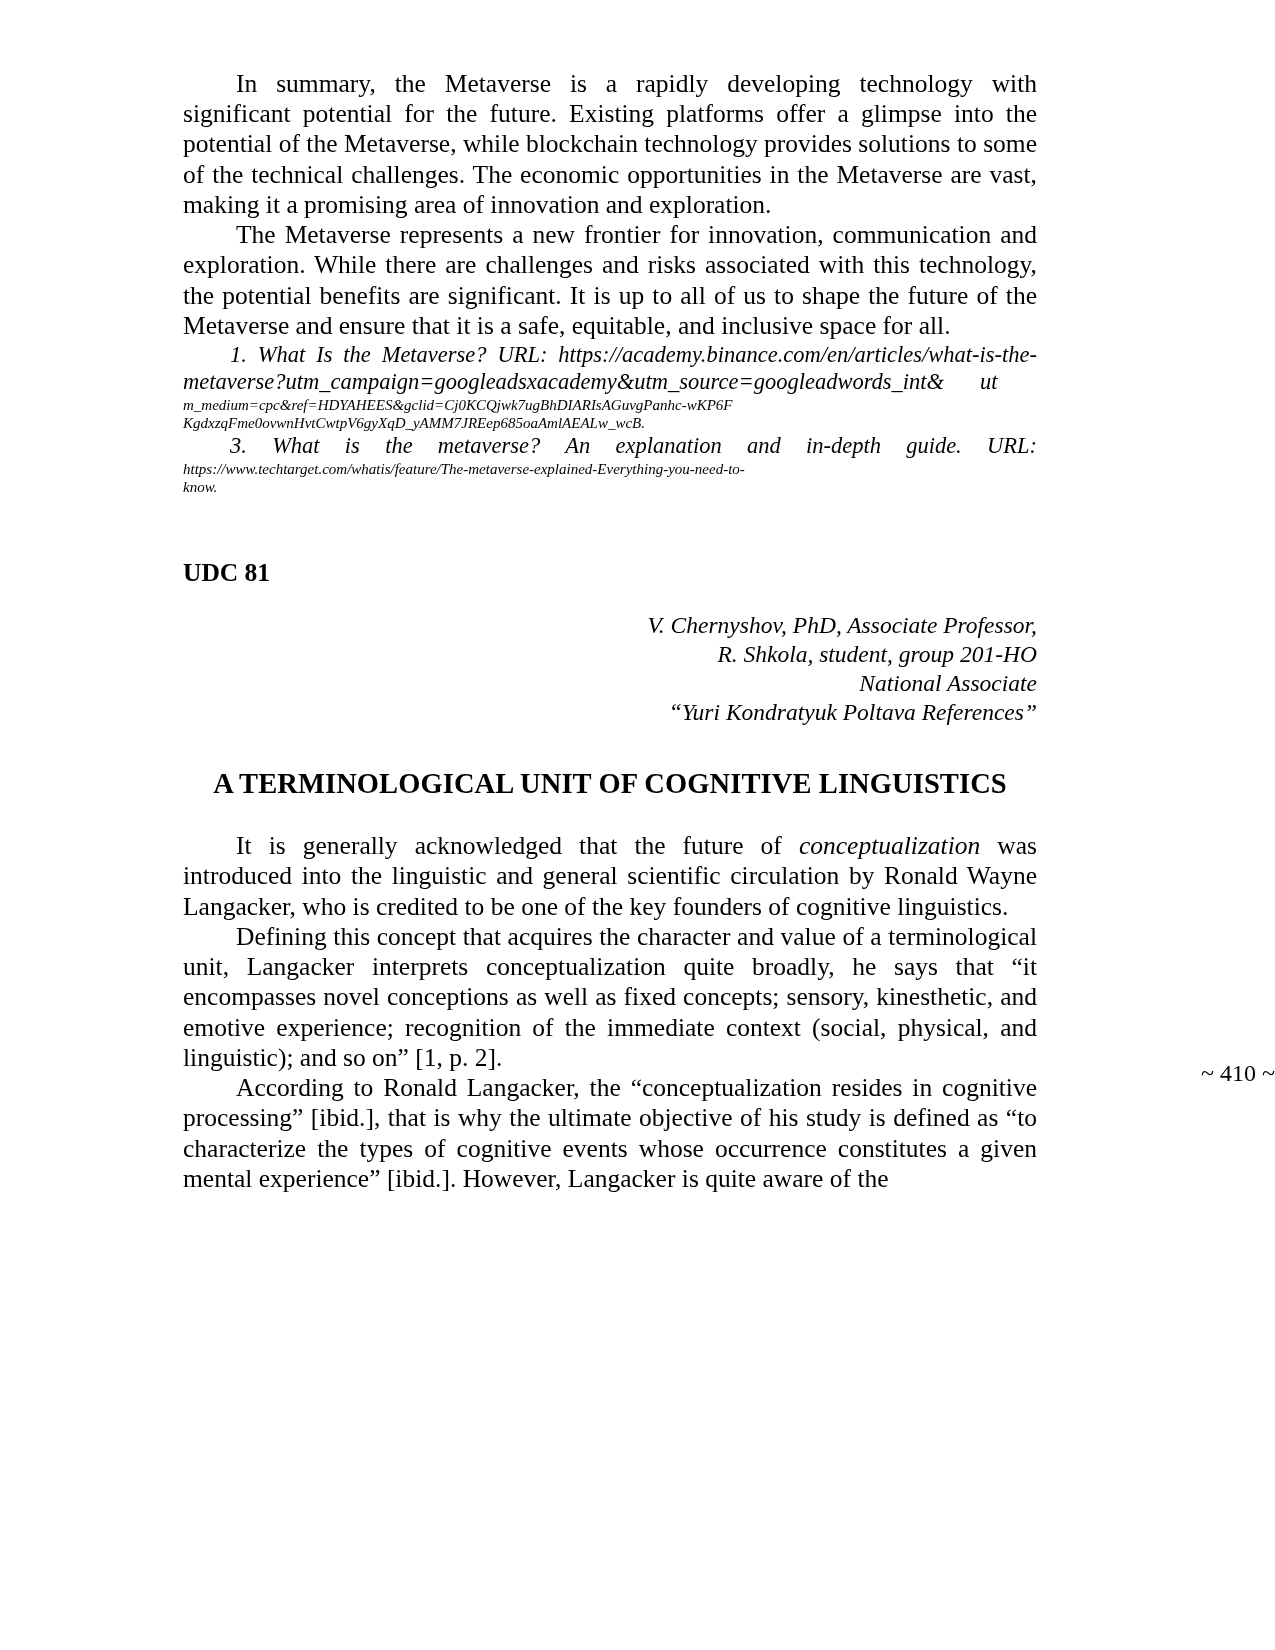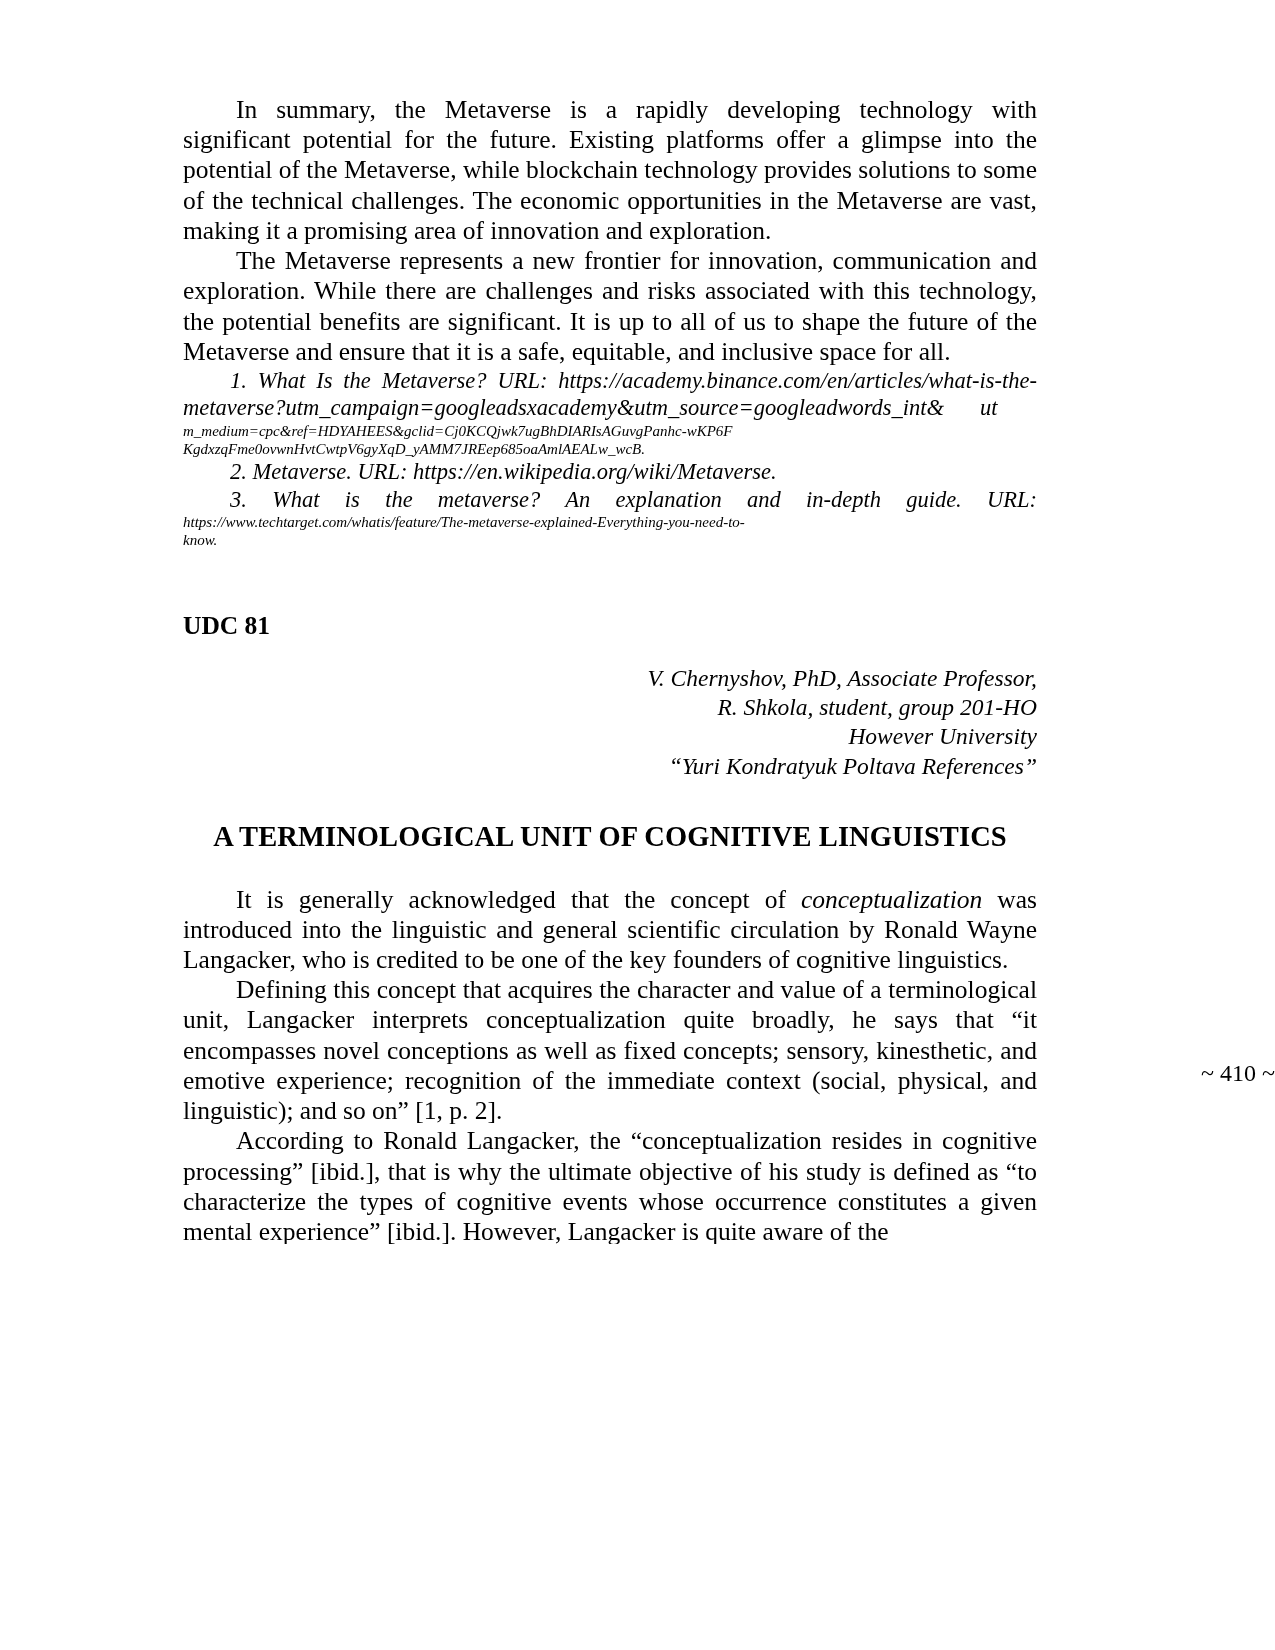--- a/index.html
+++ b/index.html
@@ -11,21 +11,21 @@
     font-family: "Liberation Serif", "DejaVu Serif", serif;
     color: #000000;
   }
   .page {
     position: relative;
     width: 1275px;
     height: 1244px;
     margin: 0 auto;
     background: #ffffff;
     box-sizing: border-box;
-    padding: 95px 238px 0 183px;
+    padding: 69px 238px 0 183px;
     overflow: hidden;
   }
   .content {
     width: 854px;
   }
 
   
   p.body-par {
     margin: 0;
     font-size: 25.5px;
@@ -147,43 +147,42 @@
       <div class="ref-line-1">1. What Is the Metaverse? URL: https://academy.binance.com/en/articles/what-is-the-</div>
 
       <div class="ref-line-2">
         <span class="frag-a">metaverse?utm_campaign=googleadsxacademy&amp;utm_source=googleadwords_int&amp;</span>
         <span class="frag-b">ut</span>
       </div>
 
       <div class="ref-plain-line">m_medium=cpc&amp;ref=HDYAHEES&amp;gclid=Cj0KCQjwk7ugBhDIARIsAGuvgPanhc-wKP6F</div>
       <div class="ref-plain-line">KgdxzqFme0ovwnHvtCwtpV6gyXqD_yAMM7JREep685oaAmlAEALw_wcB.</div>
 
-      <p class="ref-item">2. Metaverse. URL: https://en.wikipedia.org/wiki/Metaverse.</p>
 
       <div class="ref-line-1">3. What is the metaverse? An explanation and in-depth guide. URL:</div>
       <div class="ref-plain-line">https://www.techtarget.com/whatis/feature/The-metaverse-explained-Everything-you-need-to-</div>
       <div class="ref-plain-line">know.</div>
     </div>
 
     <div class="udc">UDC 81</div>
 
     <div class="authors">
       <div>V. Chernyshov, PhD, Associate Professor,</div>
       <div>R. Shkola, student, group 201-HO</div>
-      <div>However University</div>
+      <div>National Associate</div>
       <div>“Yuri Kondratyuk Poltava References”</div>
     </div>
 
     <h1 class="article-title">
       <div>A TERMINOLOGICAL UNIT OF COGNITIVE LINGUISTICS</div>
     </h1>
 
     <div class="after-title"></div>
 
-    <p class="body-par par-end"><span>It is generally acknowledged that the concept of </span><em class="inline-ital">conceptualization</em><span> was introduced into the linguistic and general scientific circulation by Ronald Wayne Langacker, who is credited to be one of the key founders of cognitive linguistics.</span></p>
+    <p class="body-par par-end"><span>It is generally acknowledged that the future of </span><em class="inline-ital">conceptualization</em><span> was introduced into the linguistic and general scientific circulation by Ronald Wayne Langacker, who is credited to be one of the key founders of cognitive linguistics.</span></p>
 
     <p class="body-par par-end">Defining this concept that acquires the character and value of a terminological unit, Langacker interprets conceptualization quite broadly, he says that “it encompasses novel conceptions as well as fixed concepts; sensory, kinesthetic, and emotive experience; recognition of the immediate context (social, physical, and linguistic); and so on” [1, p. 2].</p>
 
     <p class="body-par">According to Ronald Langacker, the “conceptualization resides in cognitive processing” [ibid.], that is why the ultimate objective of his study is defined as “to characterize the types of cognitive events whose occurrence constitutes a given mental experience” [ibid.]. However, Langacker is quite aware of the</p>
 
   </div>
 
   <div class="footer">~ 410 ~</div>
 </div>
 

